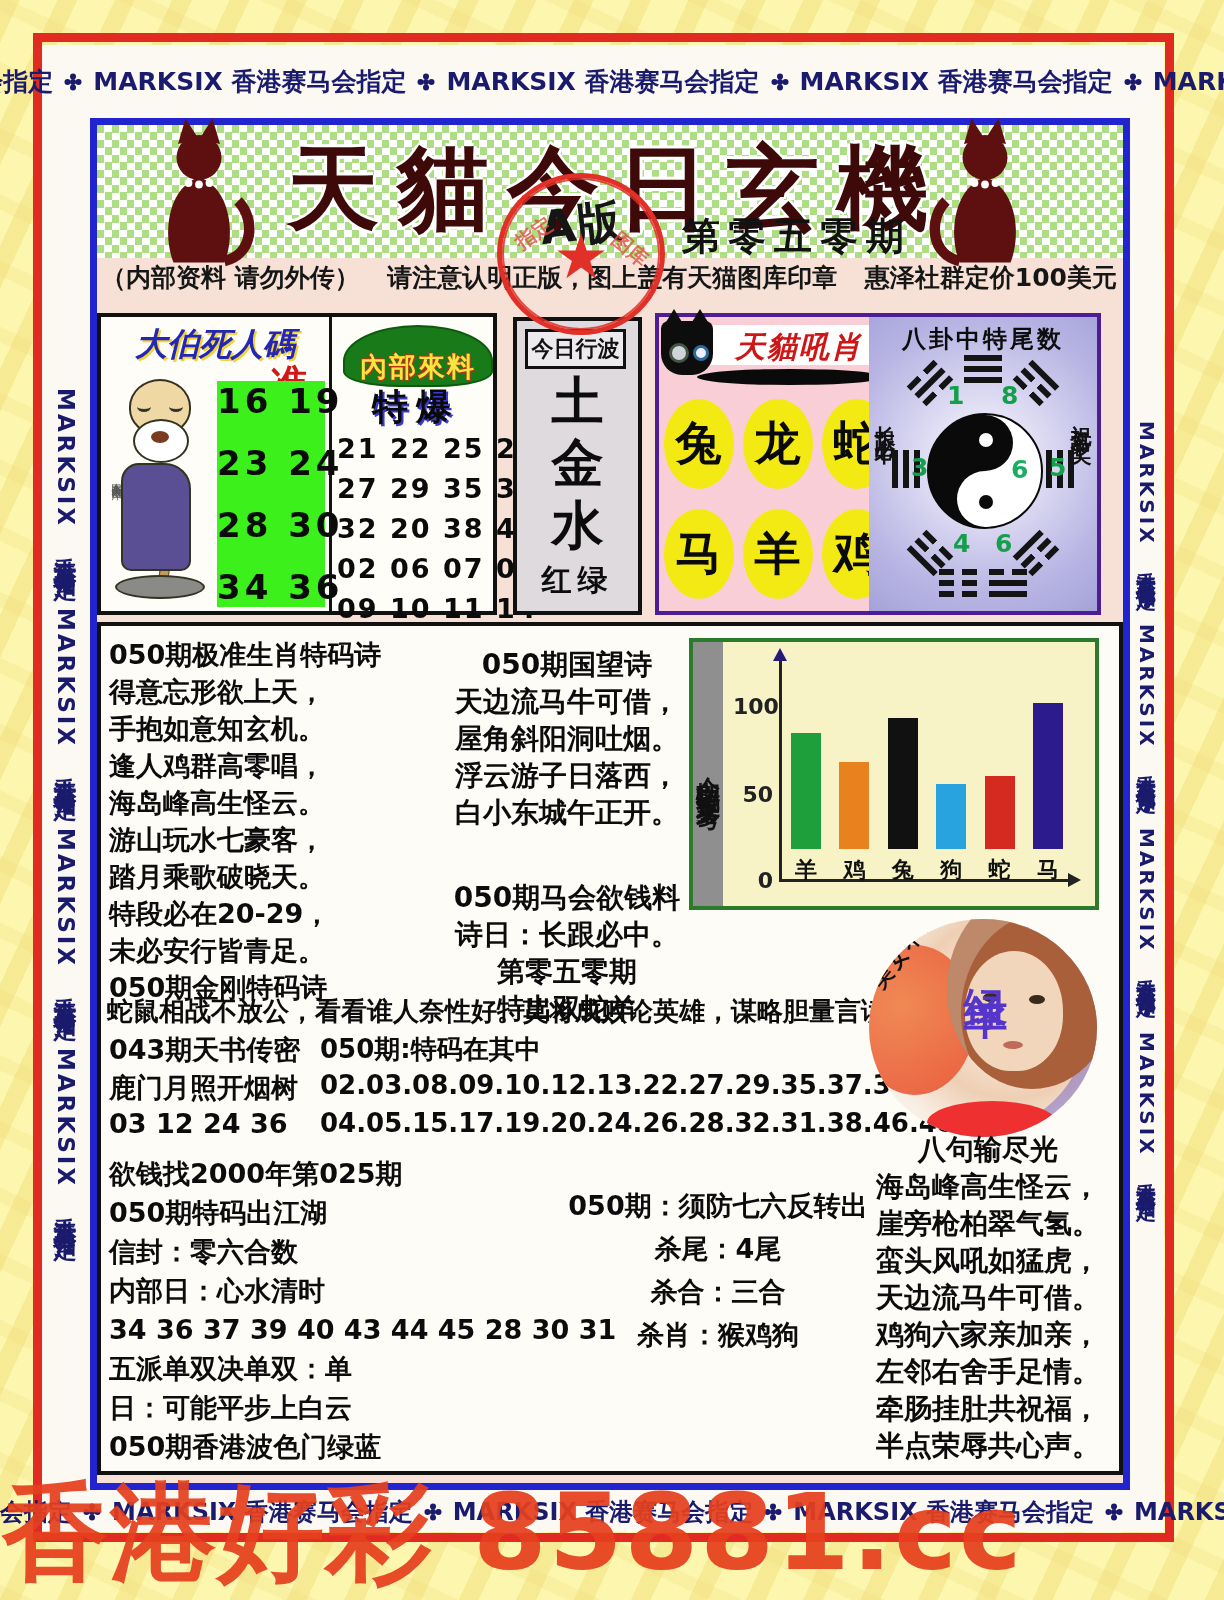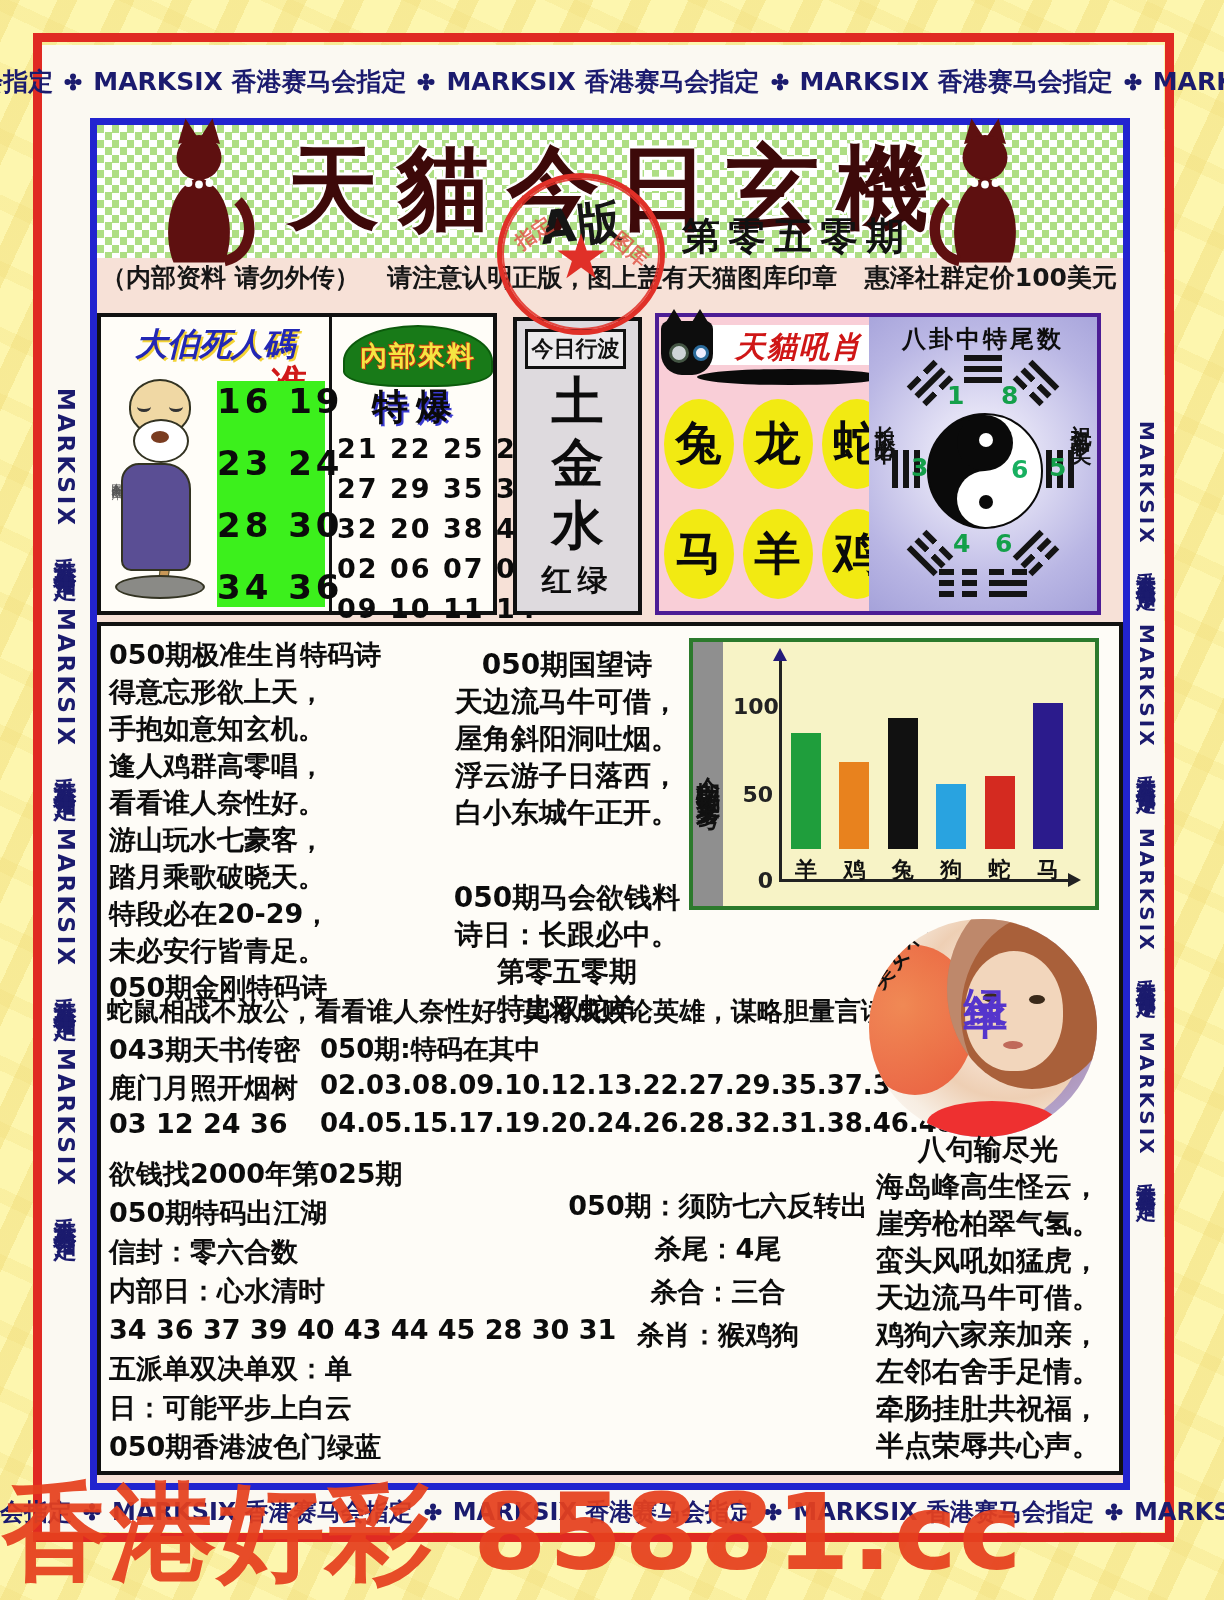--- a/index.html
+++ b/index.html
@@ -50,21 +50,21 @@
   .om-head{position:absolute;left:22px;top:0;width:58px;height:52px;border-radius:50% 50% 46% 46%;background:#f0d8a4;border:2px solid #332;}
   .om-eye{position:absolute;width:14px;height:8px;border-bottom:3px solid #333;border-radius:50%;top:20px;}
   .om-beard{position:absolute;left:26px;top:40px;width:52px;height:40px;border-radius:50%;background:#fff;border:2px solid #332;}
   .om-mouth{position:absolute;left:44px;top:52px;width:18px;height:12px;border-radius:50%;background:#7a3c20;}
   .om-body{position:absolute;left:14px;top:84px;width:66px;height:104px;border-radius:18px 26px 10px 10px;background:#5a4e94;border:2px solid #332;}
   .om-cane{position:absolute;left:58px;top:96px;width:8px;height:112px;background:#c89858;border:1px solid #553;transform:rotate(8deg);}
   .om-base{position:absolute;left:8px;top:196px;width:86px;height:20px;border-radius:50%;background:#8a8a86;border:2px solid #332;}
   .om-mark{position:absolute;left:2px;top:96px;writing-mode:vertical-rl;font-size:10px;color:#555;letter-spacing:1px;}
   
   .nb-banner{position:absolute;left:242px;top:8px;width:146px;height:58px;background:#187a18;border:2px solid #0c5a0c;
-    border-radius:60% 60% 45% 45% / 70% 70% 30% 30%;display:flex;align-items:center;justify-content:center;}
+    border-radius:60% 60% 45% 45% / 70% 70% 30% 30%;display:flex;align-items:flex-end;justify-content:center;}
   .nb-banner span{font-size:27px;font-weight:900;color:#f5e642;letter-spacing:2px;text-shadow:1px 1px 0 #c03010,-1px -1px 0 #c03010;}
   .nb-tebao{position:absolute;left:242px;top:66px;width:146px;text-align:center;font-size:36px;font-weight:900;color:#0a0a0a;letter-spacing:8px;
     text-shadow:2px 2px 0 #3a3ad0;}
   .nb-rows{position:absolute;left:236px;top:116px;width:158px;display:flex;flex-direction:column;gap:9px;}
   .nb-rows div{font-size:27px;font-weight:900;color:#0b0b0b;text-align:center;white-space:nowrap;letter-spacing:2px;}
   
   .panelB{left:416px;top:192px;width:129px;height:298px;background:#dedade;border:4px solid #111;box-sizing:border-box;}
   .pb-head{position:absolute;left:8px;top:8px;width:101px;height:40px;border:3px solid #111;box-sizing:border-box;background:#eceaec;
     display:flex;align-items:center;justify-content:center;font-size:22px;font-weight:900;color:#111;white-space:nowrap;}
   .pb-elems{position:absolute;left:0;top:52px;width:100%;display:flex;flex-direction:column;gap:6px;}
@@ -373,21 +373,21 @@
       </div>
     </div>
 
     <div class="abs bigbox">
 
       <div class="leftcol">
         <div>050期极准生肖特码诗</div>
         <div>得意忘形欲上天，</div>
         <div>手抱如意知玄机。</div>
         <div>逢人鸡群高零唱，</div>
-        <div>看看谁人奈性好。</div>
+        <div>海岛峰高生怪云。</div>
         <div>游山玩水七豪客，</div>
         <div>踏月乘歌破晓天。</div>
         <div>特段必在20-29，</div>
         <div>未必安行皆青足。</div>
         <div>050期金刚特码诗</div>
       </div>
 
       <div class="gw">
         <div>050期国望诗</div>
         <div>天边流马牛可借，</div>

